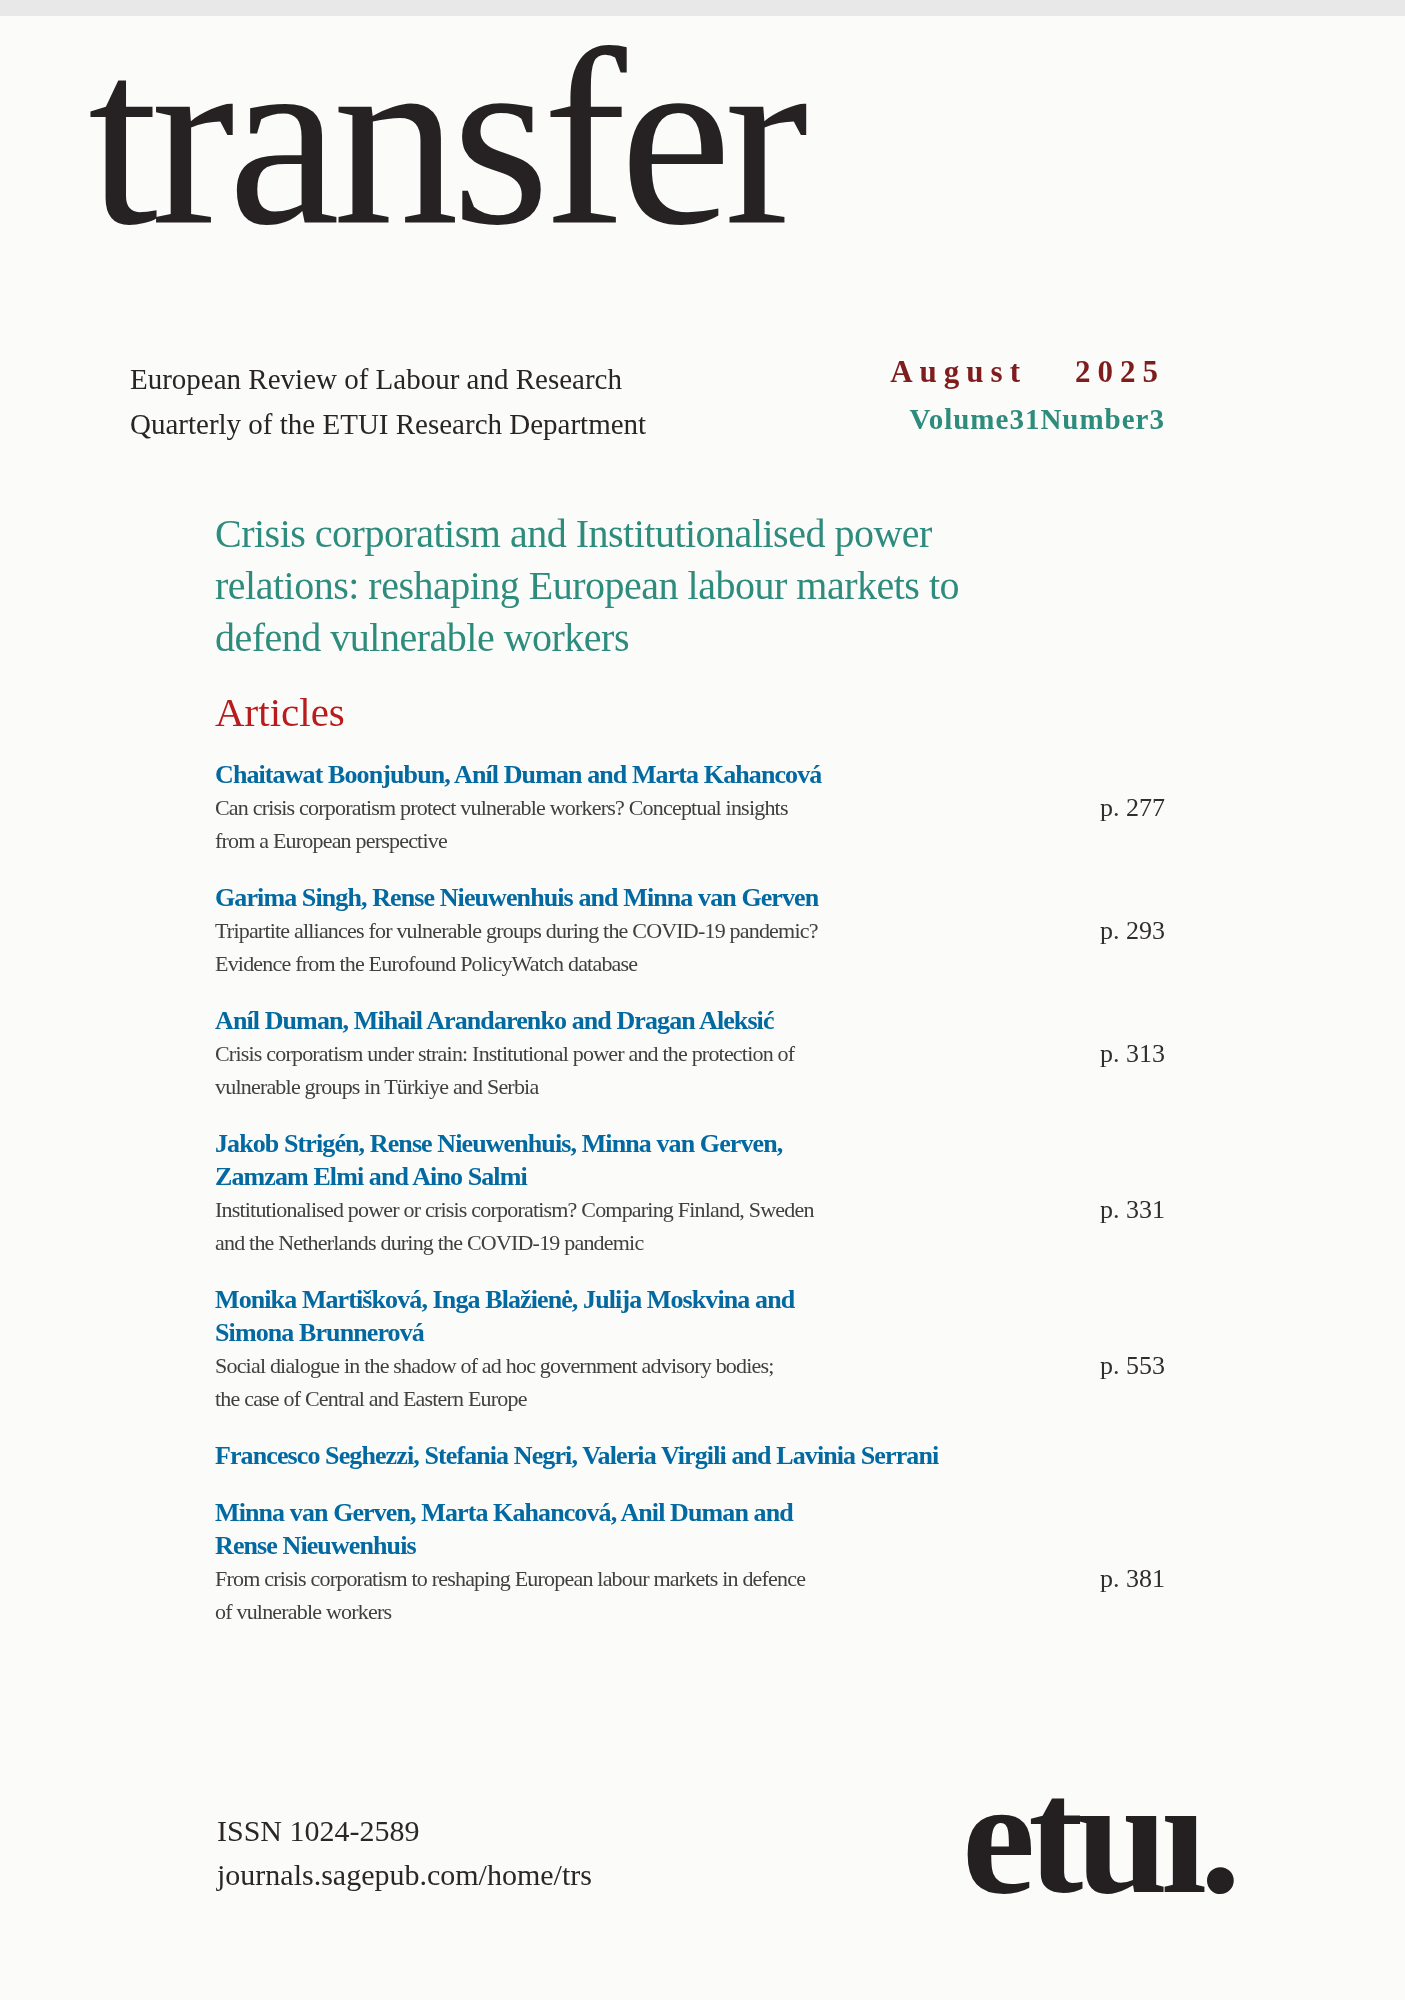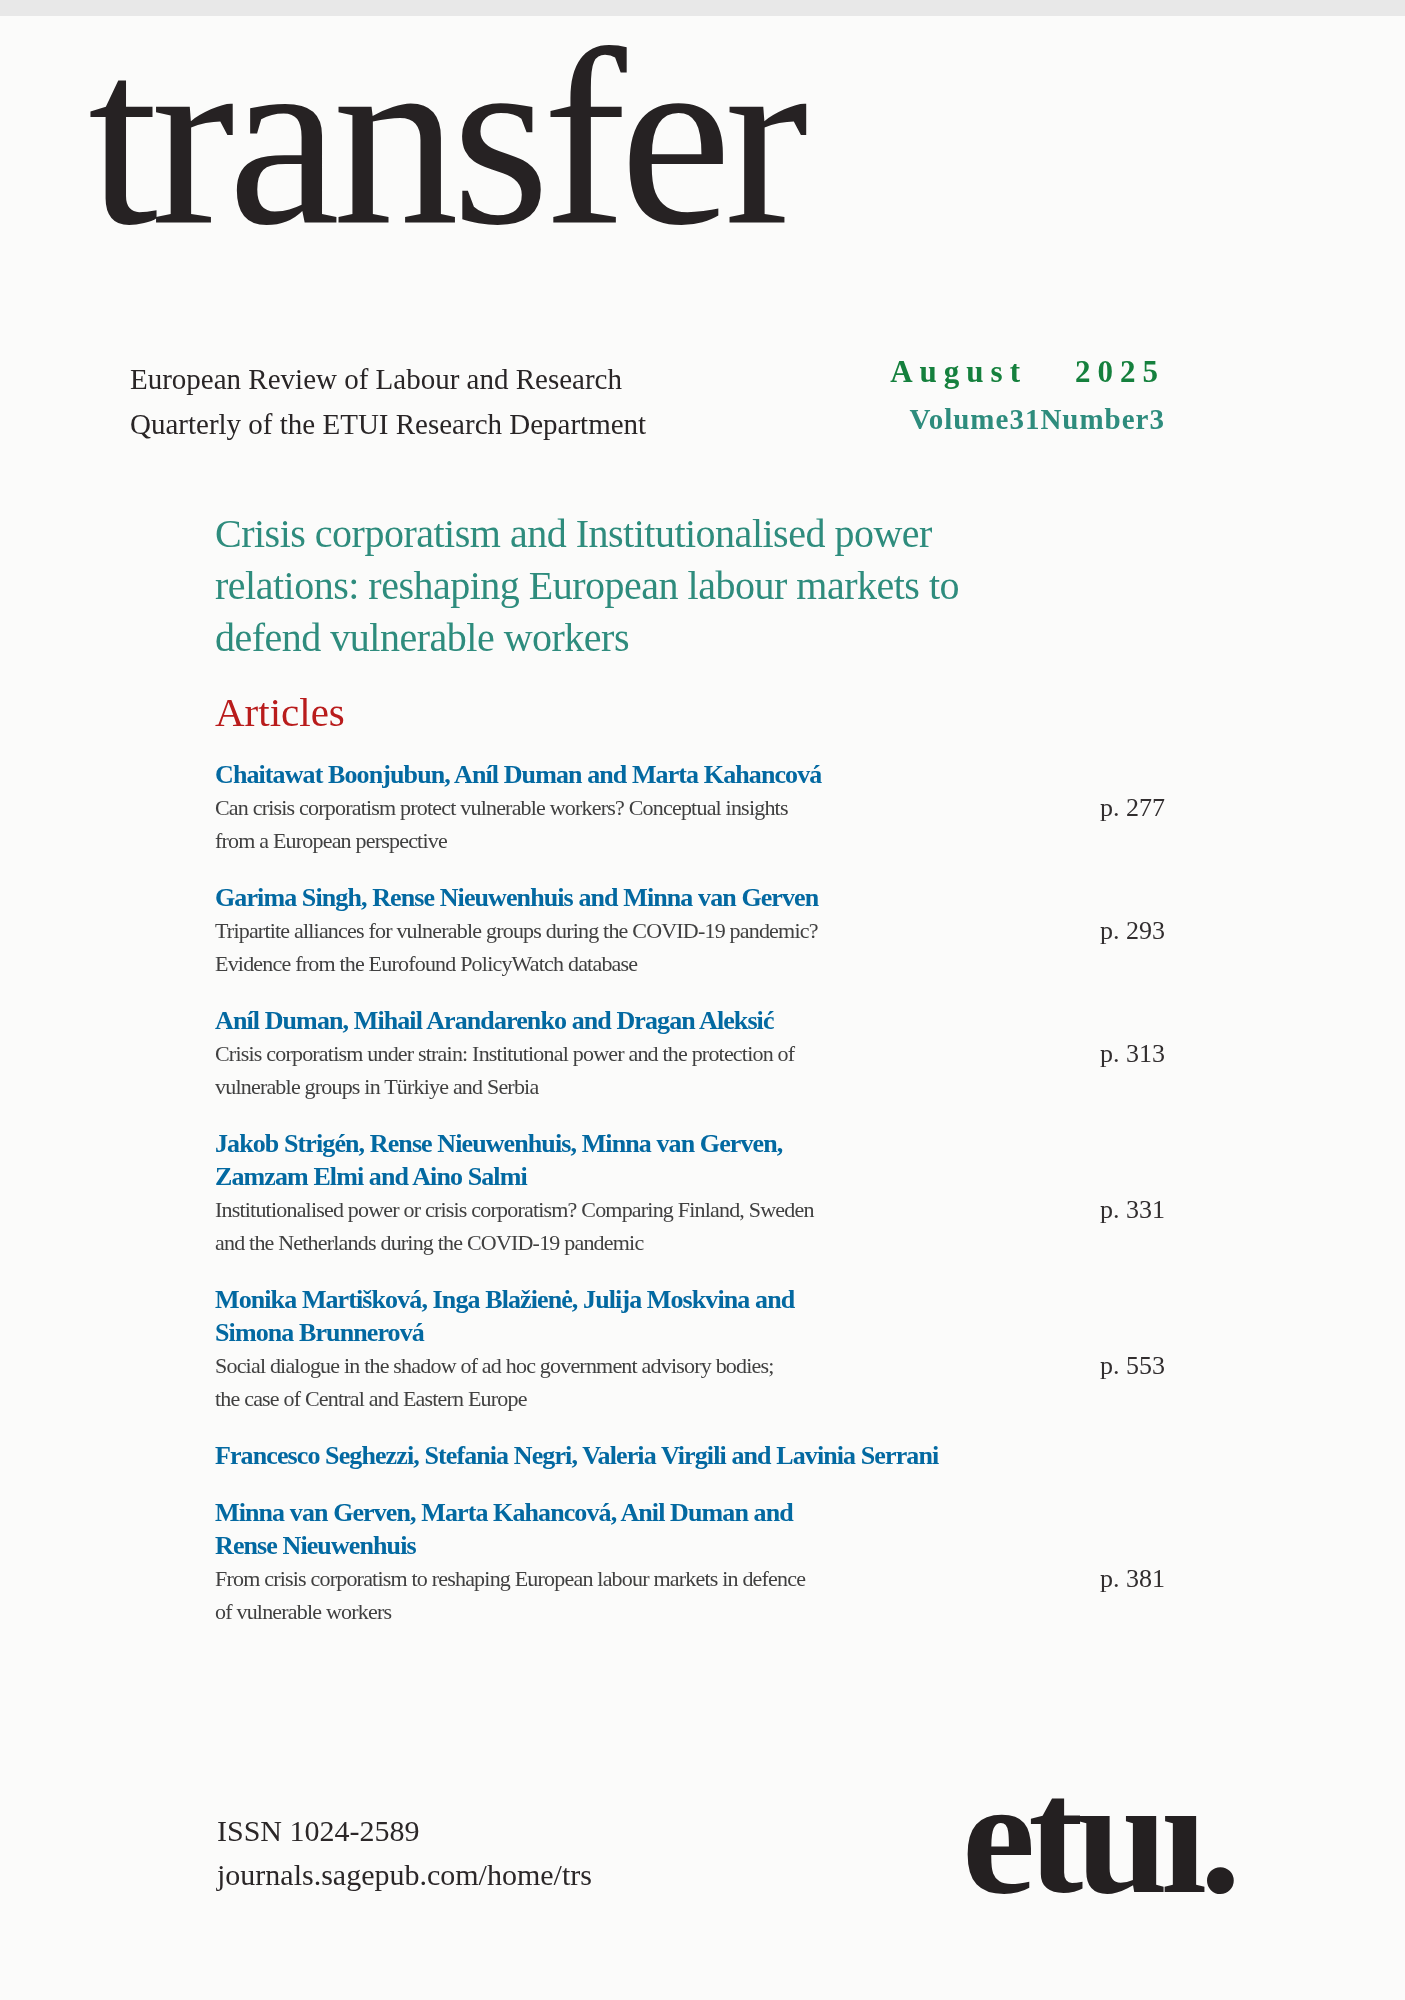--- a/index.html
+++ b/index.html
@@ -25,21 +25,21 @@
     font-size:29px;line-height:45px;
     color:#292526;
   }
   .issue-info{
     position:absolute;right:240px;top:338px;
     text-align:right;
   }
   .issue-date{
     display:flex;justify-content:flex-end;gap:48px;
     font-size:31px;font-weight:700;letter-spacing:7px;
-    color:#15803d;
+    color:#7f1d1d;
   }
   .issue-volume{
     display:flex;justify-content:flex-end;
     margin-top:13px;
     font-size:29px;font-weight:700;letter-spacing:1px;
     color:#2e8c7d;
   }
   
   .theme-title{
     position:absolute;left:215px;top:492px;right:240px;

